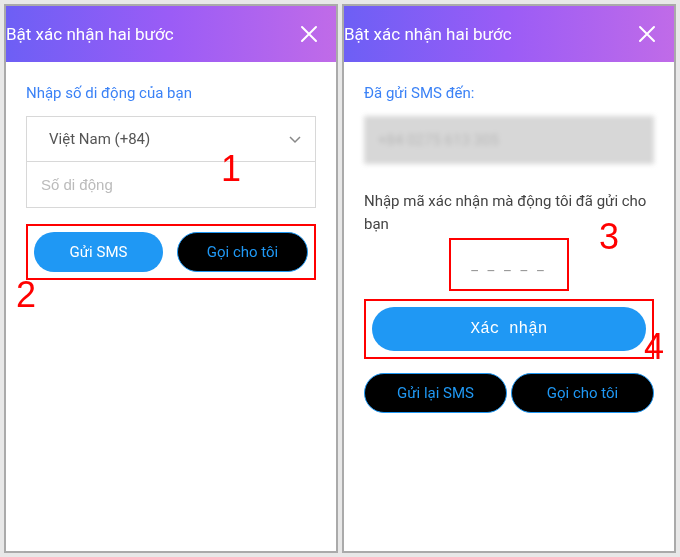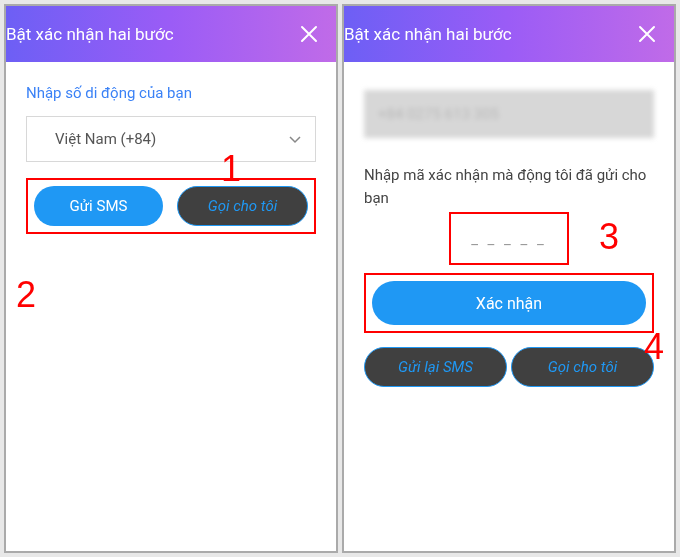--- a/index.html
+++ b/index.html
@@ -49,21 +49,21 @@
     .label {
       font-size: 15px;
       color: #3b82f6;
       margin-bottom: 14px;
     }
     .select-row {
       border: 1px solid #d8d8d8;
       height: 46px;
       display: flex;
       align-items: center;
-      padding: 0 28px;
+      padding: 0 22px;
       font-size: 15px;
       color: #555;
       position: relative;
       cursor: pointer;
     }
     .chevron-down {
       position: absolute;
       right: 14px;
       top: 50%;
       transform: translateY(-50%);
@@ -109,29 +109,29 @@
       justify-content: center;
       font-size: 15px;
       cursor: pointer;
     }
     .btn-primary {
       background: #1f98f4;
       color: #fff;
       border: none;
     }
     .btn-outline {
-      background: #404040;
+      background: #000000;
       color: #1f98f4;
       border: 1.5px solid #1f98f4;
-      font-style: italic;
     }
     .btn-confirm-wrap {
       border: 2px solid red;
       padding: 6px;
       margin-top: 8px;
+      font-family: Liberation Mono, monospace;
     }
     .btn-confirm {
       height: 44px;
       border-radius: 24px;
       background: #1f98f4;
       color: #fff;
       display: flex;
       align-items: center;
       justify-content: center;
       font-size: 16px;
@@ -190,39 +190,43 @@
   <div class="content">
     <div class="label">Nhập số di động của bạn</div>
     <div class="select-row">
       <span>Việt Nam (+84)</span>
       <span class="chevron-down">
         <svg width="12" height="8" viewBox="0 0 12 8">
             <path d="M1 1 L6 6 L11 1" stroke="#888" stroke-width="1.5" fill="none"></path>
           </svg>
       </span>
     </div>
+    <div class="input-row">
+      <input type="text" placeholder="Số di động" style="">
+    </div>
     <div class="btn-row">
       <div class="btn btn-primary">Gửi SMS</div>
       <div class="btn btn-outline">Gọi cho tôi</div>
     </div>
   </div>
   <div class="annotation" style="left: 215px; top: 142px;">1</div>
   <div class="annotation" style="left: 10px; top: 268px;">2</div>
 </div>
 
 <div class="screen">
   <div class="header">
     <span class="header-title">Bật xác nhận hai bước</span>
     <span class="close-icon">
       <svg viewBox="0 0 18 18">
           <path d="M2 2 L16 16 M16 2 L2 16" stroke="#fff" stroke-width="2" stroke-linecap="round"></path>
         </svg>
     </span>
   </div>
   <div class="content">
+    <div class="label">Đã gửi SMS đến:</div>
     <div class="phone-box">+84 0275 613 305</div>
     <div class="instruction">Nhập mã xác nhận mà động tôi đã gửi cho bạn</div>
     <div class="code-box">_ _ _ _ _</div>
     <div class="btn-confirm-wrap">
       <div class="btn-confirm">Xác nhận</div>
     </div>
     <div class="btn-row-no-border">
       <div class="btn btn-outline">Gửi lại SMS</div>
       <div class="btn btn-outline">Gọi cho tôi</div>
     </div>

